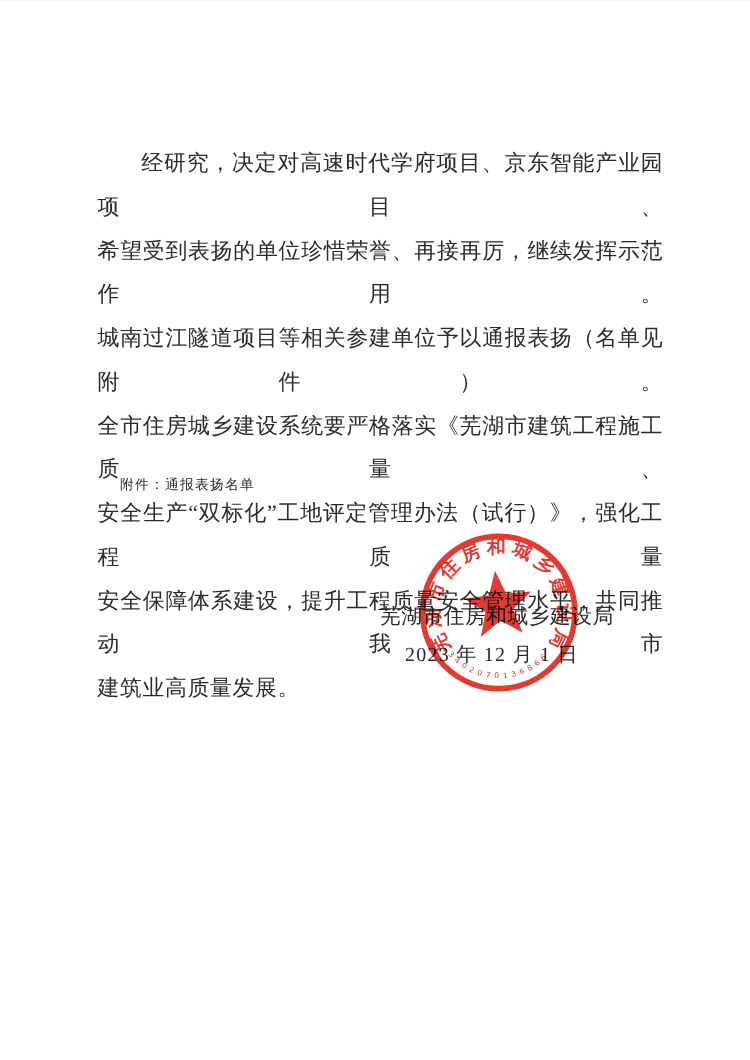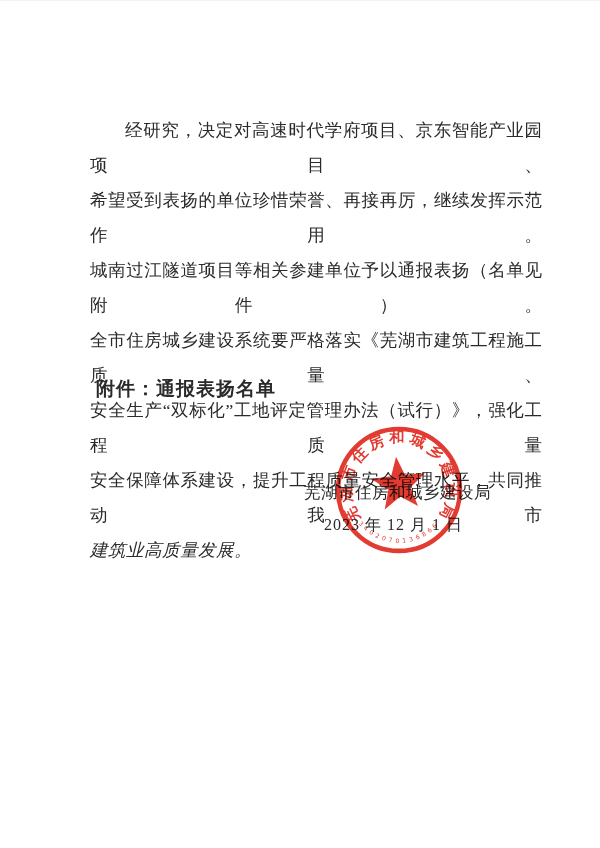--- a/index.html
+++ b/index.html
@@ -8,45 +8,44 @@
     width: 600px;
     height: 848px;
     background: #ffffff;
     font-family: "Liberation Serif", "DejaVu Serif", serif;
     overflow: hidden;
     border-top: 1px solid #f2f2f2;
   }
   .body-block {
     position: absolute;
     top: 112px;
-    left: 16px;
+    left: 4px;
   }
   .body-line {
     width: 452px;
     margin-left: 74px;
     line-height: 35px;
     font-size: 17.5px;
     color: #2a2a2a;
     text-align: justify;
     text-align-last: justify;
     white-space: normal;
   }
   .body-line.first { text-indent: 2em; }
-  .body-line.last { text-align-last: left; letter-spacing: 0.5px; font-style: italic; }
+  .body-line.last { text-align-last: left; letter-spacing: 0.5px; }
   .attachment-line {
     position: absolute;
     top: 370px;
-    left: 58px;
+    left: 74px;
     width: 452px;
     line-height: 35px;
-    font-size: 19px;
+    font-size: 11px;
     color: #2a2a2a;
     text-indent: 2em;
     letter-spacing: 1px;
-    font-weight: bold;
   }
   .issuer-name {
     position: absolute;
     top: 481px;
     left: 304px;
     font-size: 16.5px;
     color: #2a2a2a;
     letter-spacing: 0.5px;
     line-height: 22px;
   }

